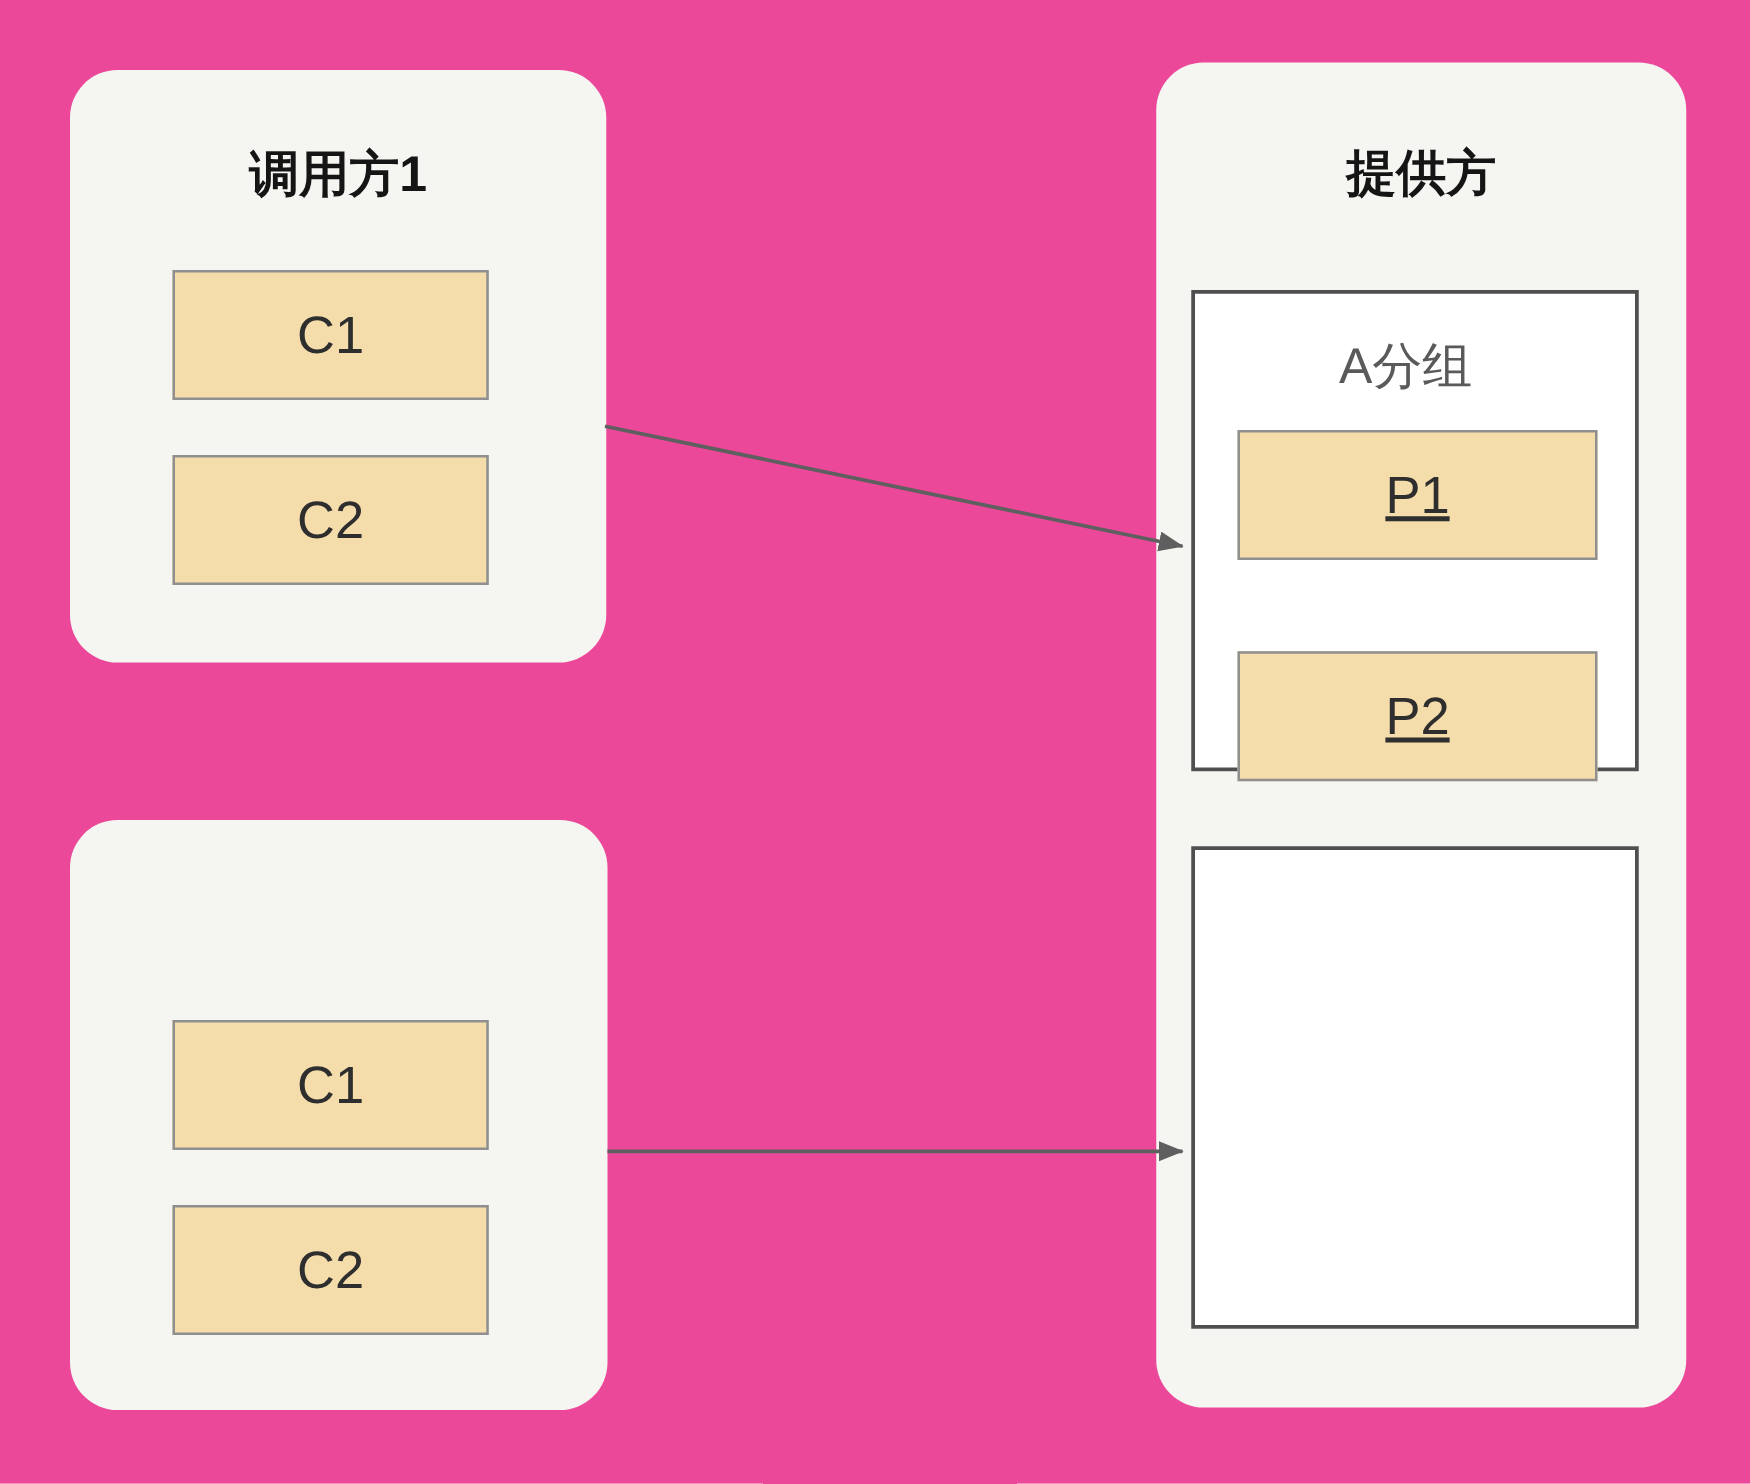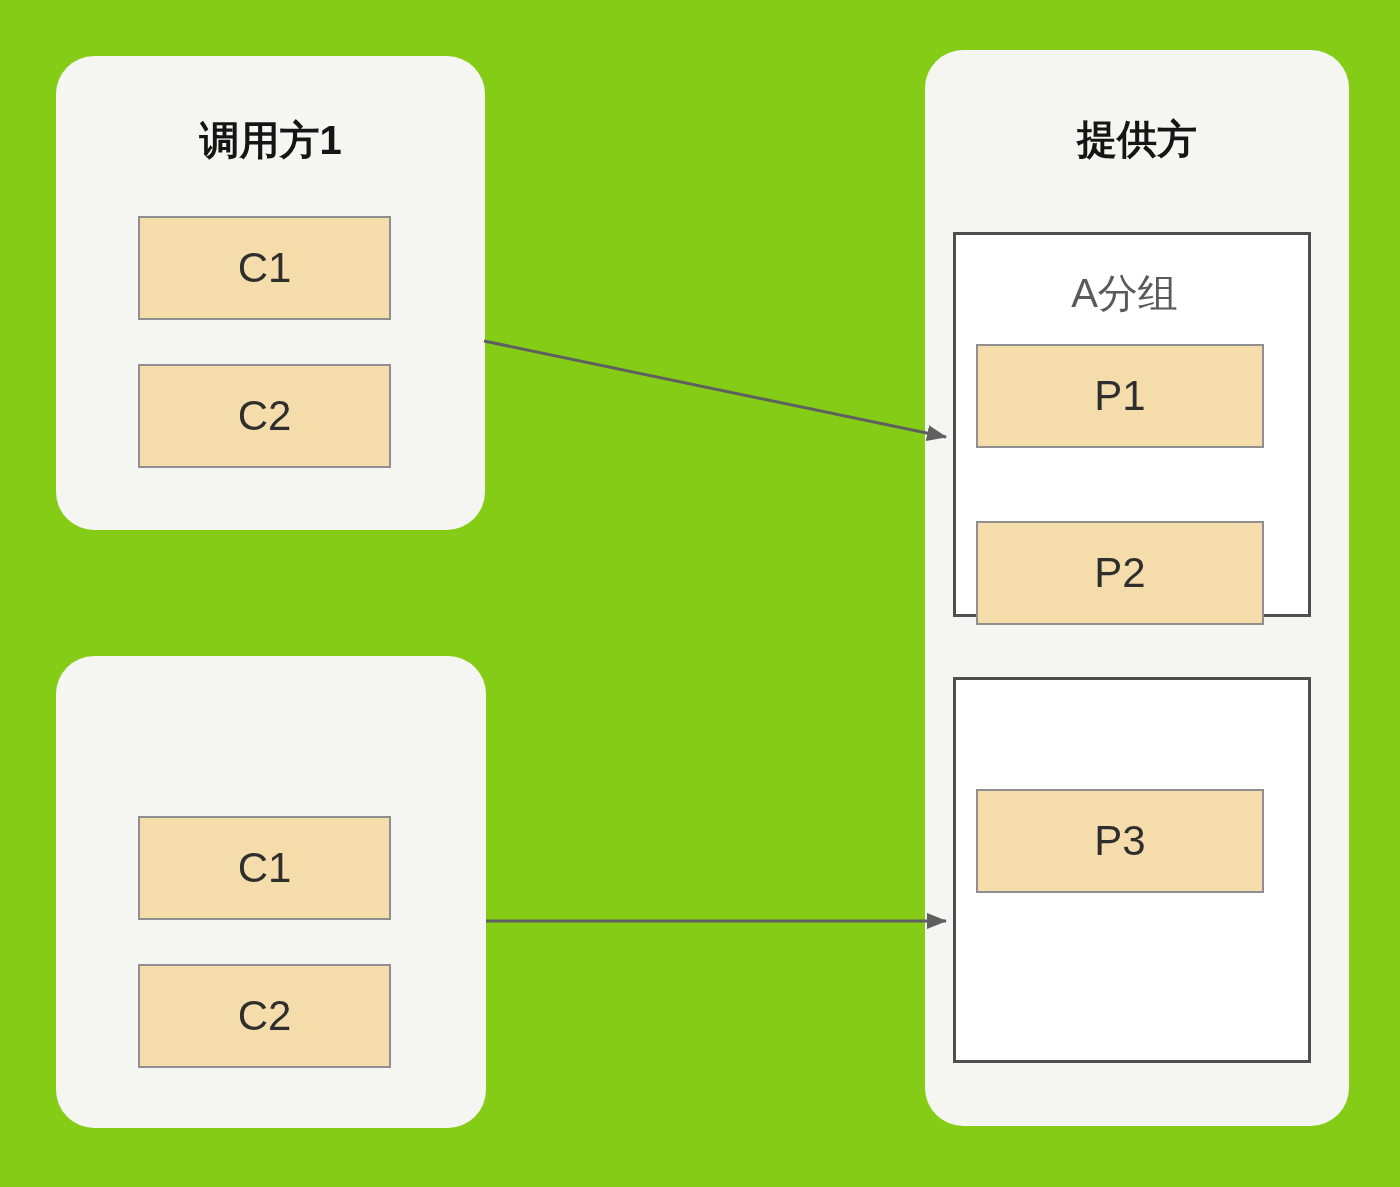--- a/index.html
+++ b/index.html
@@ -2,21 +2,21 @@
 <html><head>
 <meta charset="utf-8">
 <style>
   html, body { margin: 0; padding: 0; background: #ffffff; }
   body { font-family: "Liberation Sans", "DejaVu Sans", sans-serif; }
 
   .canvas {
     position: relative;
     width: 1400px;
     height: 1187px;
-    background: #84cc16;
+    background: #ec4899;
     overflow: hidden;
   }
 
   .arrow-layer {
     position: absolute;
     left: 0; top: 0;
     width: 1400px; height: 1187px;
     pointer-events: none;
     z-index: 3;
   }
@@ -75,21 +75,21 @@
     left: 0; right: 15px;
     top: 36px;
     text-align: center;
     font-size: 40px;
     font-weight: normal;
     color: #5a5a5a;
     line-height: 1.1;
     margin: 0;
   }
 
-  .provider-box { left: 20px; width: 288px; height: 104px; }
+  .provider-box { left: 34px; width: 288px; height: 104px; text-decoration: underline; }
   .provider-box-1 { top: 109px; }
   .provider-box-2 { top: 247px; margin-top: 39px; }
 </style>
 </head>
 <body>
 
 <div class="canvas">
 
   <svg class="arrow-layer" viewBox="0 0 1400 1187" xmlns="http://www.w3.org/2000/svg">
     <defs>
@@ -115,17 +115,16 @@
   <section class="panel panel-provider">
     <h2 class="panel-title provider-title">提供方</h2>
 
     <div class="group-box group-a">
       <h3 class="group-title">A分组</h3>
       <div class="tan-box provider-box provider-box-1">P1</div>
       <div class="tan-box provider-box provider-box-2">P2</div>
     </div>
 
     <div class="group-box group-b">
-      <div class="tan-box provider-box provider-box-1">P3</div>
     </div>
   </section>
 
 </div>
 
 </body></html>

